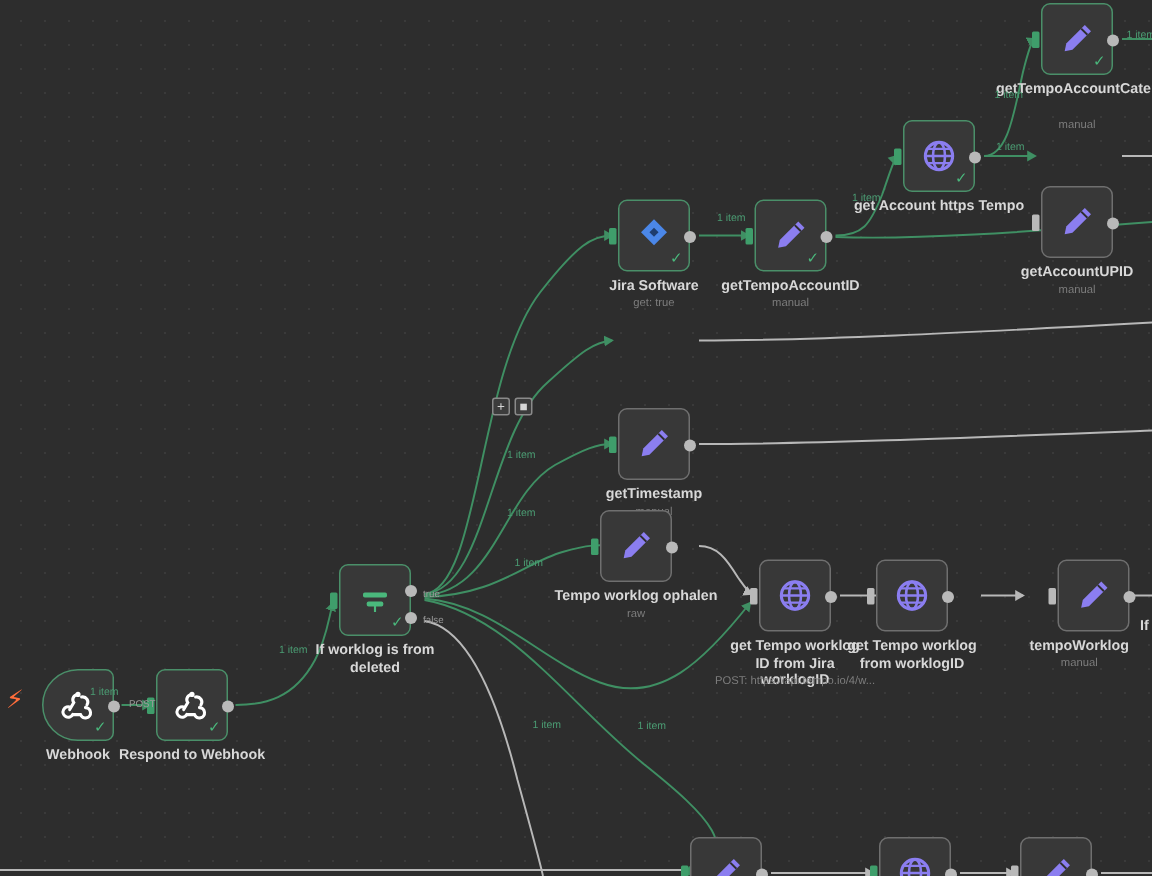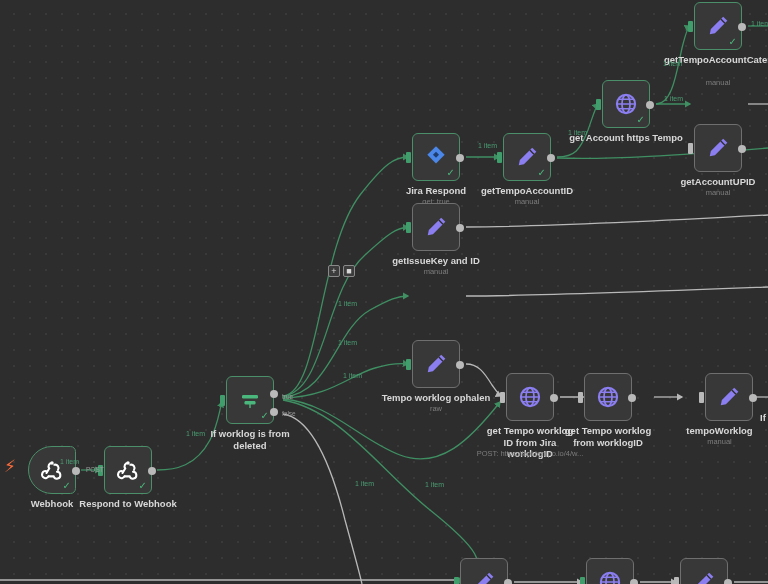--- a/index.html
+++ b/index.html
@@ -179,53 +179,53 @@
   <div class="node" style="left:412px;top:133px;">
     <div class="nbox ok">
       <svg class="ic" width="26" height="26" viewBox="0 0 24 24">
         <path d="M12 2 L20 10 L12 18 L4 10 Z" fill="#4b87e8"></path>
         <path d="M12 7.2 L14.8 10 L12 12.8 L9.2 10 Z" fill="#1f3d6e"></path>
       </svg>
       <span class="tick">✓</span>
       <span class="port in green"></span>
       <span class="port out"></span>
     </div>
-    <div class="label">Jira Respond</div>
+    <div class="label">Jira Software</div>
     <div class="sub" style="top:64px;">get: true</div>
   </div>
 
   <div class="node" style="left:503px;top:133px;">
     <div class="nbox ok">
       <svg class="ic" width="26" height="26" viewBox="0 0 24 24">
         <path d="M16.8 3.4 L20.6 7.2 L9.2 18.6 L4.4 19.6 L5.4 14.8 Z" fill="#8b7ef0"></path>
         <path d="M14.6 5.6 L18.4 9.4" stroke="#2d2d2d" stroke-width="1.2"></path>
       </svg>
       <span class="tick">✓</span>
       <span class="port in green"></span>
       <span class="port out"></span>
     </div>
     <div class="label">getTempoAccountID</div>
     <div class="sub" style="top:64px;">manual</div>
   </div>
 
-  <div class="node" style="left:412px;top:203px;">
-    <div class="nbox">
-      <svg class="ic" width="26" height="26" viewBox="0 0 24 24">
-        <path d="M16.8 3.4 L20.6 7.2 L9.2 18.6 L4.4 19.6 L5.4 14.8 Z" fill="#8b7ef0"></path>
-        <path d="M14.6 5.6 L18.4 9.4" stroke="#2d2d2d" stroke-width="1.2"></path>
-      </svg>
-      <span class="port in green"></span>
-      <span class="port out"></span>
-    </div>
-    <div class="label">getIssueKey and ID</div>
+
+  <div class="node" style="left:412px;top:272px;">
+    <div class="nbox">
+      <svg class="ic" width="26" height="26" viewBox="0 0 24 24">
+        <path d="M16.8 3.4 L20.6 7.2 L9.2 18.6 L4.4 19.6 L5.4 14.8 Z" fill="#8b7ef0"></path>
+        <path d="M14.6 5.6 L18.4 9.4" stroke="#2d2d2d" stroke-width="1.2"></path>
+      </svg>
+      <span class="port in green"></span>
+      <span class="port out"></span>
+    </div>
+    <div class="label">getTimestamp</div>
     <div class="sub" style="top:64px;">manual</div>
   </div>
 
-
-  <div class="node" style="left:412px;top:340px;text-decoration:underline;">
+  <div class="node" style="left:400px;top:340px;text-decoration:underline;">
     <div class="nbox">
       <svg class="ic" width="26" height="26" viewBox="0 0 24 24">
         <path d="M16.8 3.4 L20.6 7.2 L9.2 18.6 L4.4 19.6 L5.4 14.8 Z" fill="#8b7ef0"></path>
         <path d="M14.6 5.6 L18.4 9.4" stroke="#2d2d2d" stroke-width="1.2"></path>
       </svg>
       <span class="port in green"></span>
       <span class="port out"></span>
     </div>
     <div class="label">Tempo worklog ophalen</div>
     <div class="sub" style="top:64px;">raw</div>

